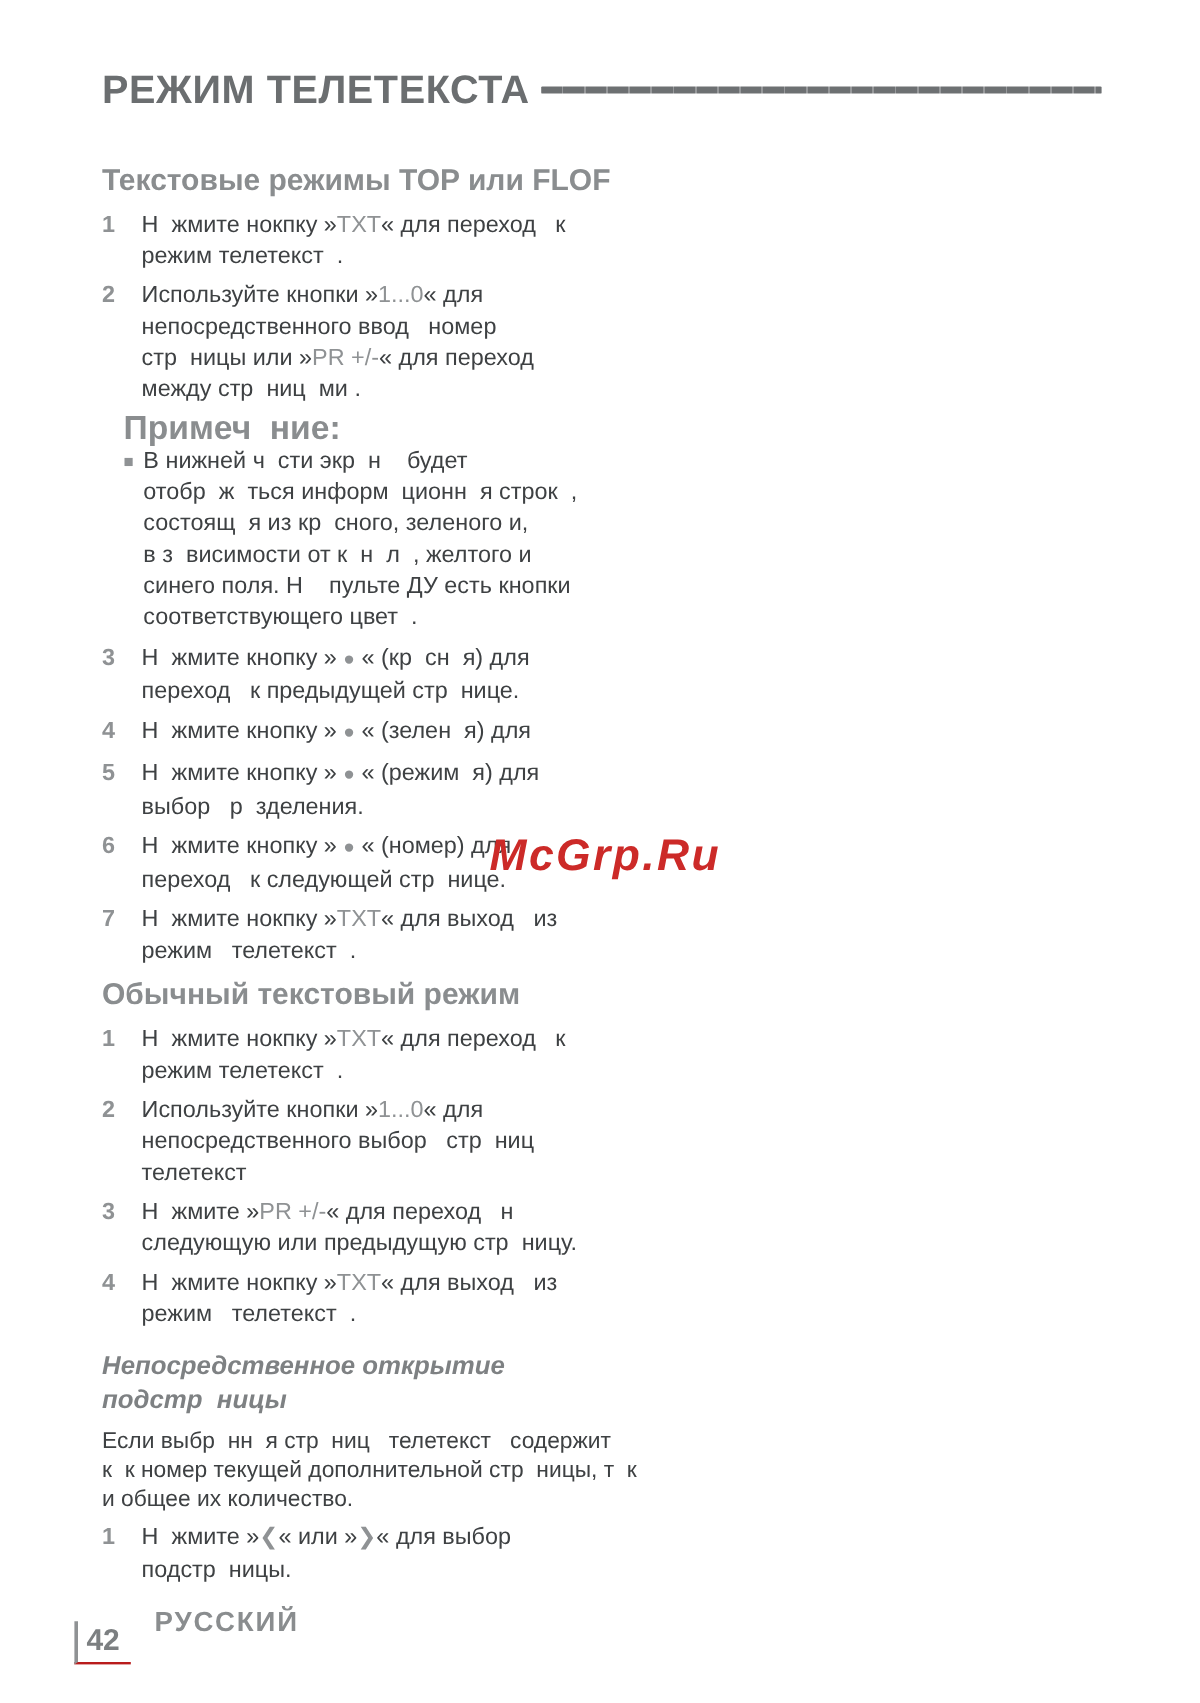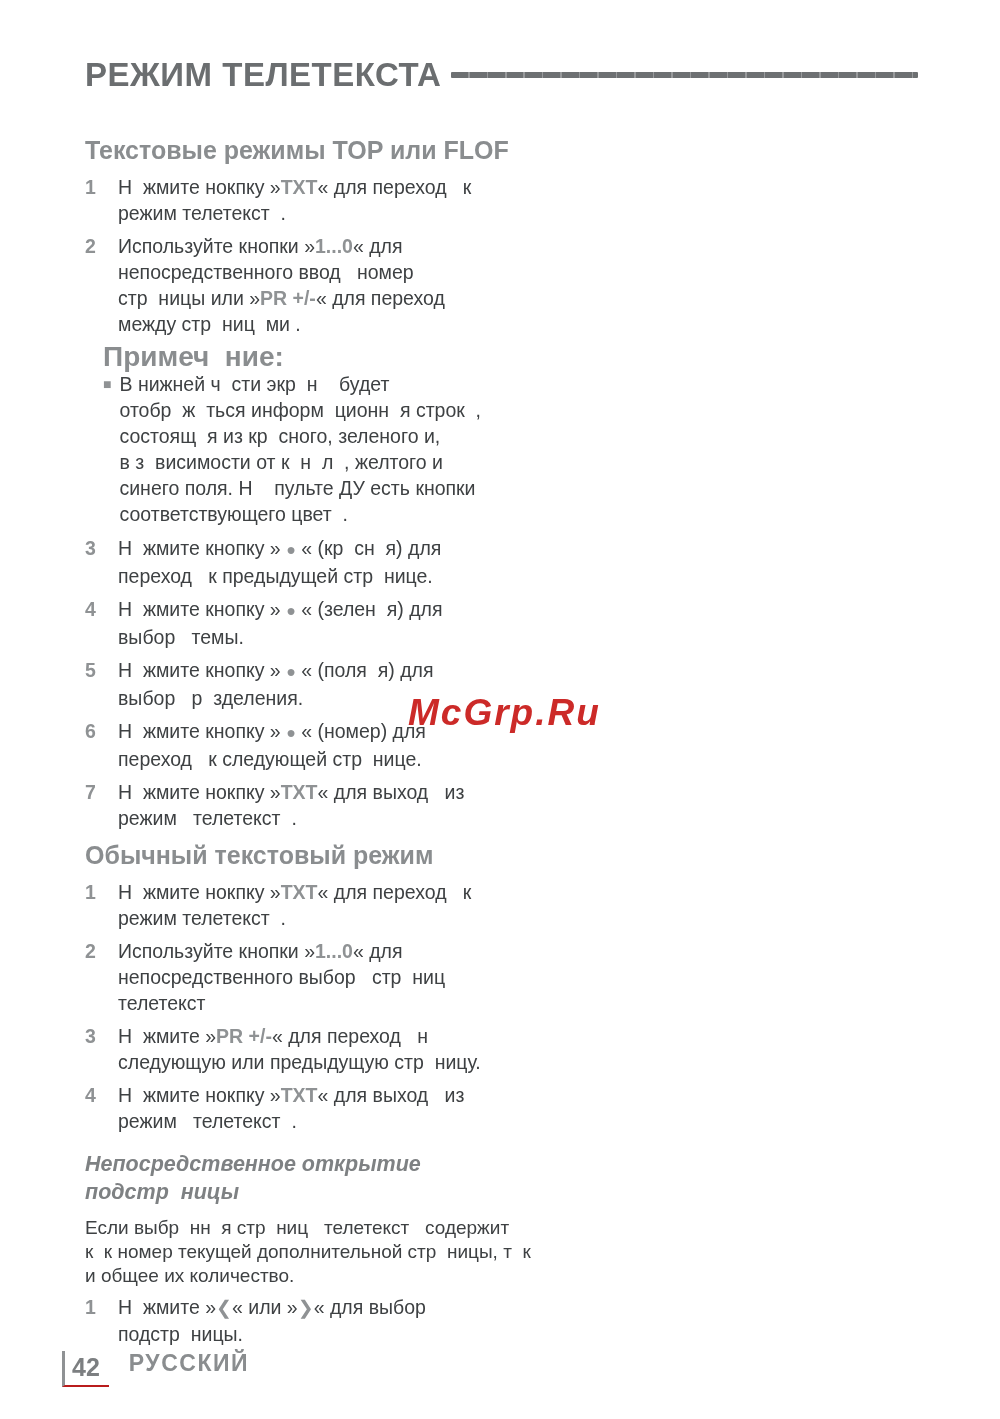--- a/index.html
+++ b/index.html
@@ -14,35 +14,35 @@
   .divider{flex:1;height:6px;margin-left:10px;border-radius:1px;
     background:repeating-linear-gradient(90deg,#6d7072 0 17px,#97999b 17px 18.5px);}
   .section{margin-bottom:10px;}
   .h2{font-size:25px;font-weight:bold;color:#8a8d8f;margin:0 0 9px 0;white-space:pre;}
   .h3{font-size:21.5px;line-height:28px;font-weight:bold;font-style:italic;color:#7e8183;
       margin:16px 0 10px 0;white-space:pre;}
   .step{display:flex;margin-bottom:7px;font-size:19.5px;line-height:26px;}
   .num{width:33px;flex:none;font-weight:bold;color:#8f9294;}
   .steptext{flex:1;}
   .line{white-space:pre;}
-  .key{font-weight:bold;color:#8f9294;}
+  .key{font-weight:normal;color:#8f9294;}
   .ic{color:#8f9294;}
   .ic-dot{font-size:16px;}
   .ic-chevron_left,.ic-chevron_right{font-weight:bold;font-size:19px;}
   .note{margin:2px 0 8px 18px;font-size:19.5px;line-height:26px;}
   .noteh{font-weight:bold;color:#8a8d8f;font-size:28px;line-height:26px;white-space:pre;}
   .bullet{display:flex;margin-top:1px;}
   .square{flex:none;color:#8f9294;font-size:14px;line-height:26px;margin-right:8px;}
   .para{font-size:19px;line-height:24px;margin-bottom:6px;}
   .watermark{position:absolute;left:408px;top:692px;z-index:5;
     font-size:37px;font-style:italic;font-weight:600;letter-spacing:2px;color:#cc2a28;}
   .footer{position:absolute;left:62px;bottom:32px;display:flex;align-items:flex-end;}
   .pagenum{border-left:3px solid #8f9294;border-bottom:2px solid #b91c1c;
     padding:2px 9px 3px 7px;font-size:25px;font-weight:bold;color:#7c7f81;}
-  .lang{margin-left:20px;margin-bottom:10px;font-size:23px;font-weight:bold;color:#8a8d8f;letter-spacing:1.5px;}
+  .lang{margin-left:20px;margin-bottom:22px;font-size:23px;font-weight:bold;color:#8a8d8f;letter-spacing:1.5px;}
 </style>
 </head>
 <body>
 
 <div class="page">
   <div class="titlerow">
     <span class="title">РЕЖИМ ТЕЛЕТЕКСТА</span>
     <span class="divider"></span>
   </div>
   <div id="content">
@@ -82,27 +82,26 @@
           <div class="num">3</div>
           <div class="steptext">
             <div class="line"><span>Н  жмите кнопку » </span><span class="ic ic-dot">●</span><span> « (кр  сн  я) для</span></div>
             <div class="line"><span>переход   к предыдущей стр  нице.</span></div>
           </div>
         </div>
         <div class="step">
           <div class="num">4</div>
           <div class="steptext">
             <div class="line"><span>Н  жмите кнопку » </span><span class="ic ic-dot">●</span><span> « (зелен  я) для</span></div>
-            <div class="line"><span>выбор   темы.</span></div>
           </div>
         </div>
         <div class="step">
           <div class="num">5</div>
           <div class="steptext">
-            <div class="line"><span>Н  жмите кнопку » </span><span class="ic ic-dot">●</span><span> « (поля  я) для</span></div>
+            <div class="line"><span>Н  жмите кнопку » </span><span class="ic ic-dot">●</span><span> « (режим  я) для</span></div>
             <div class="line"><span>выбор   р  зделения.</span></div>
           </div>
         </div>
         <div class="step">
           <div class="num">6</div>
           <div class="steptext">
             <div class="line"><span>Н  жмите кнопку » </span><span class="ic ic-dot">●</span><span> « (номер) для</span></div>
             <div class="line"><span>переход   к следующей стр  нице.</span></div>
           </div>
         </div>

